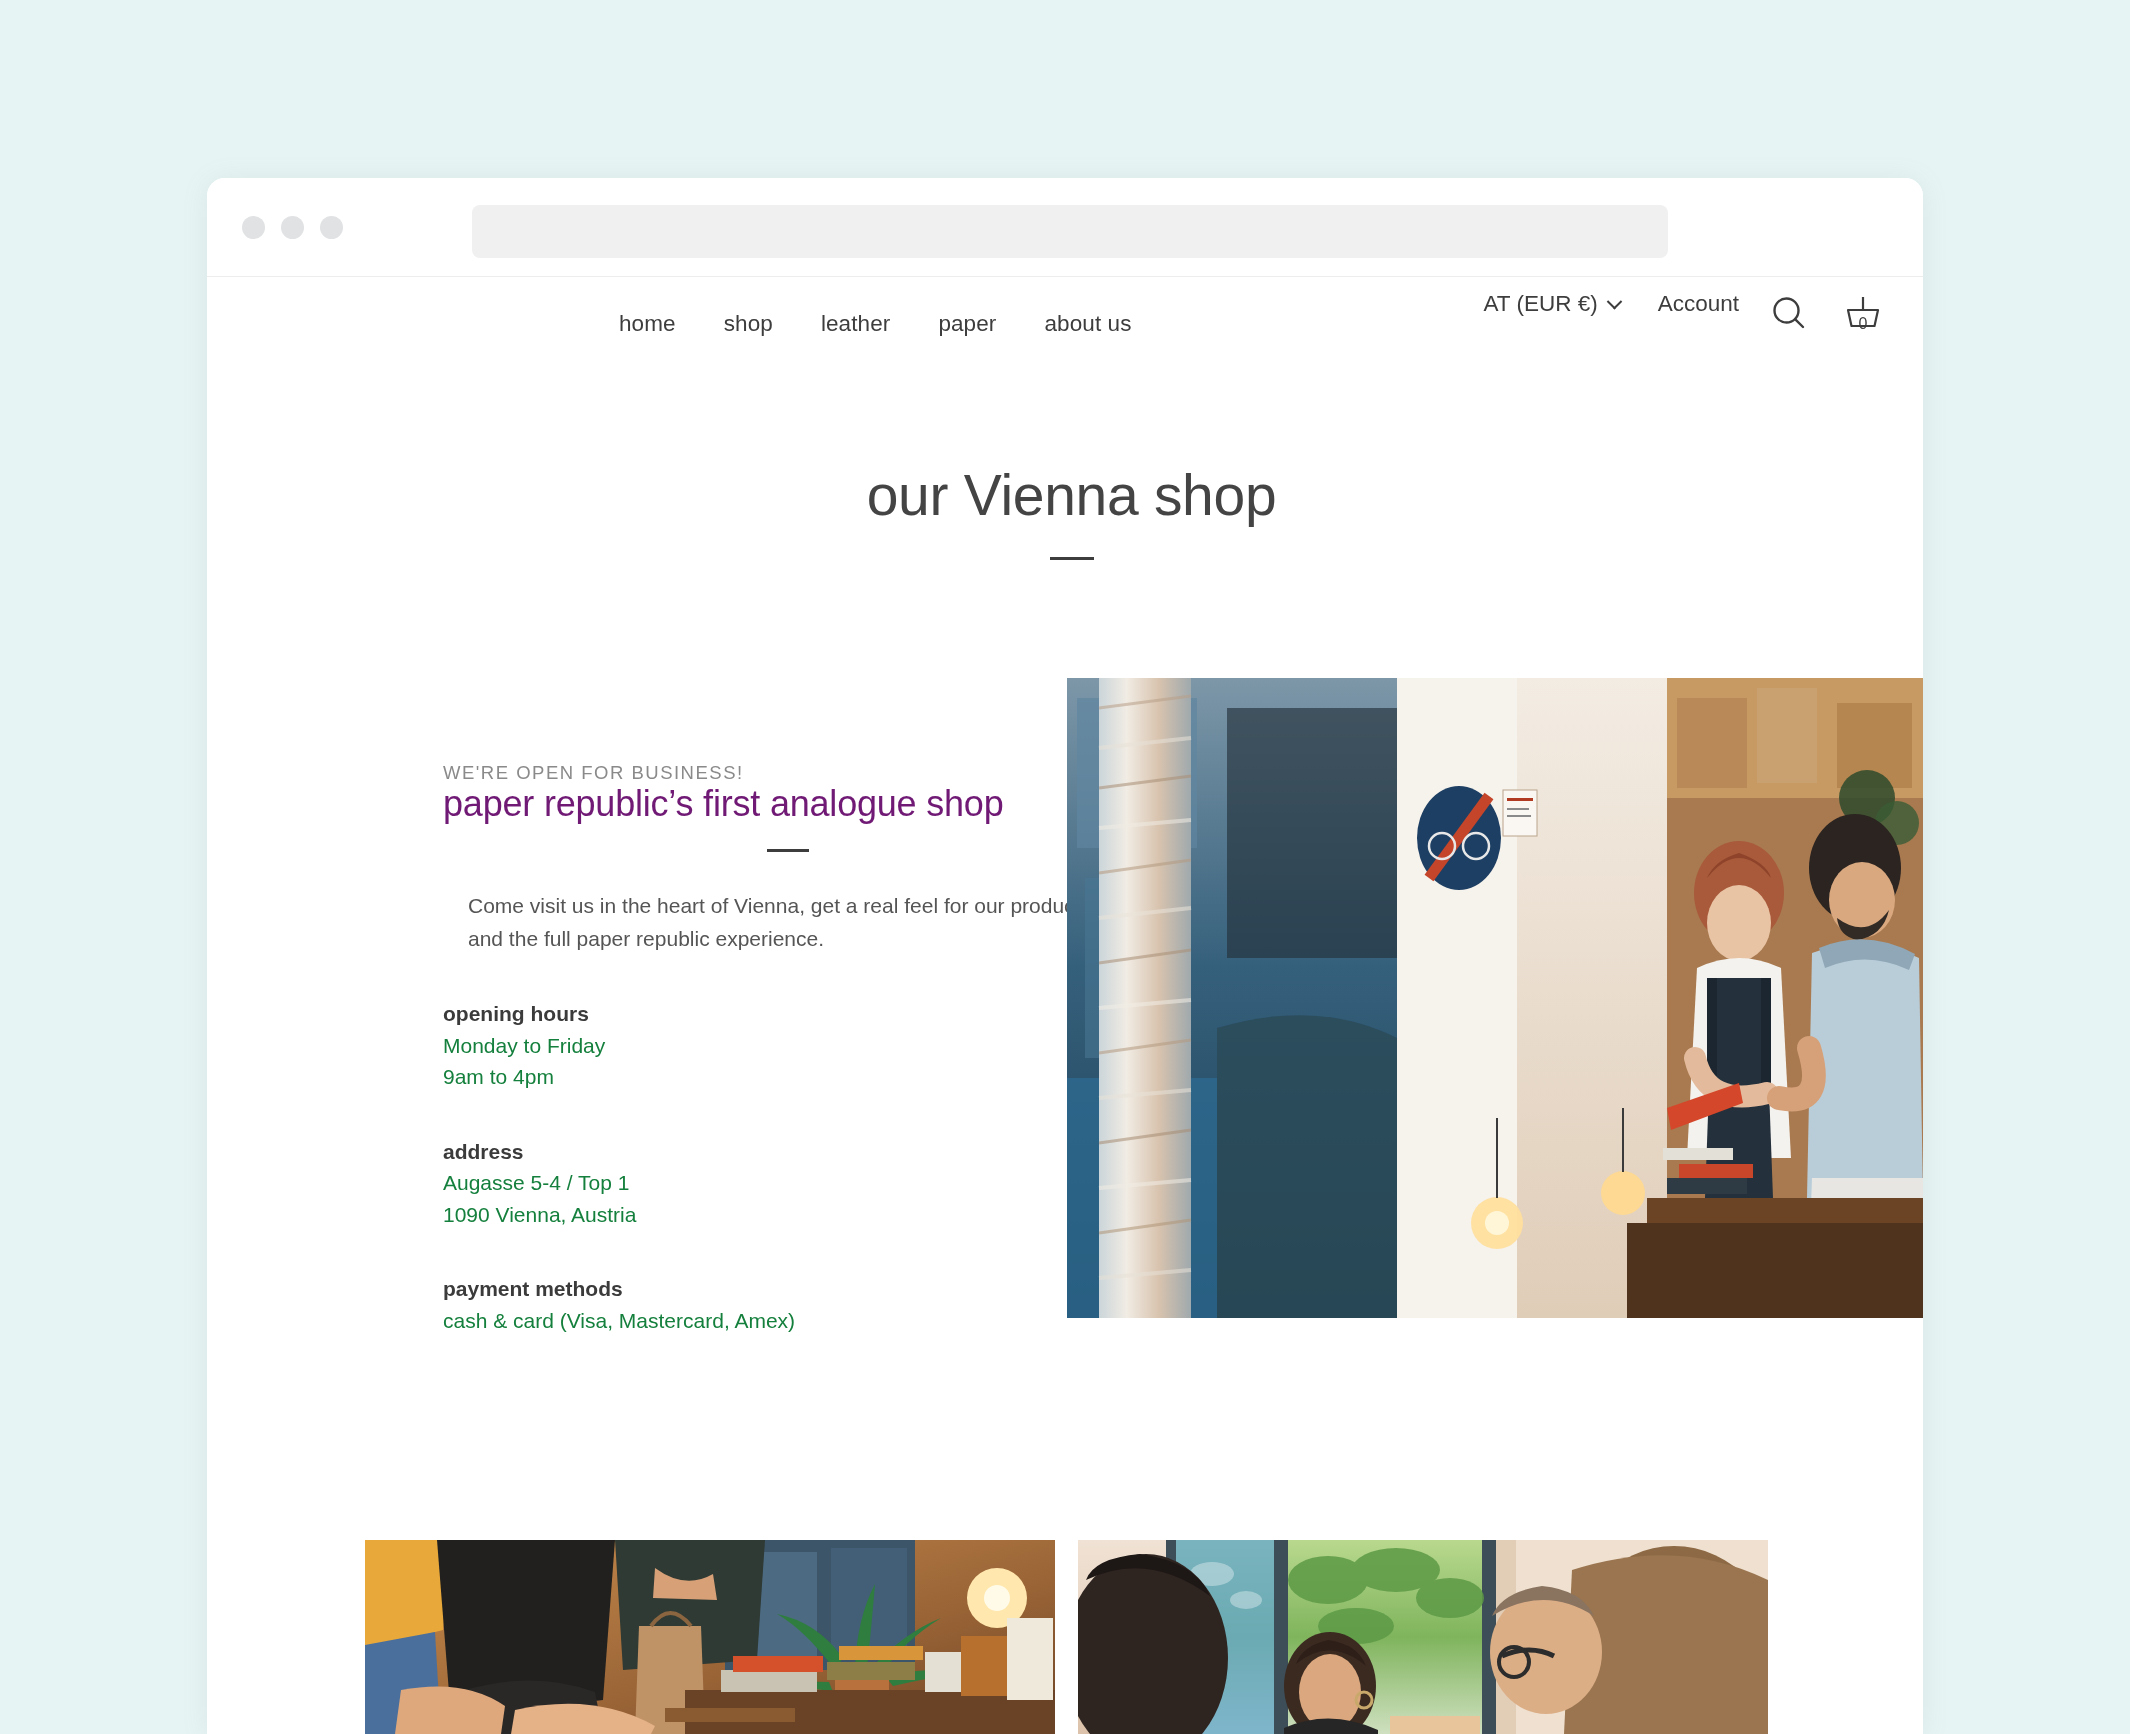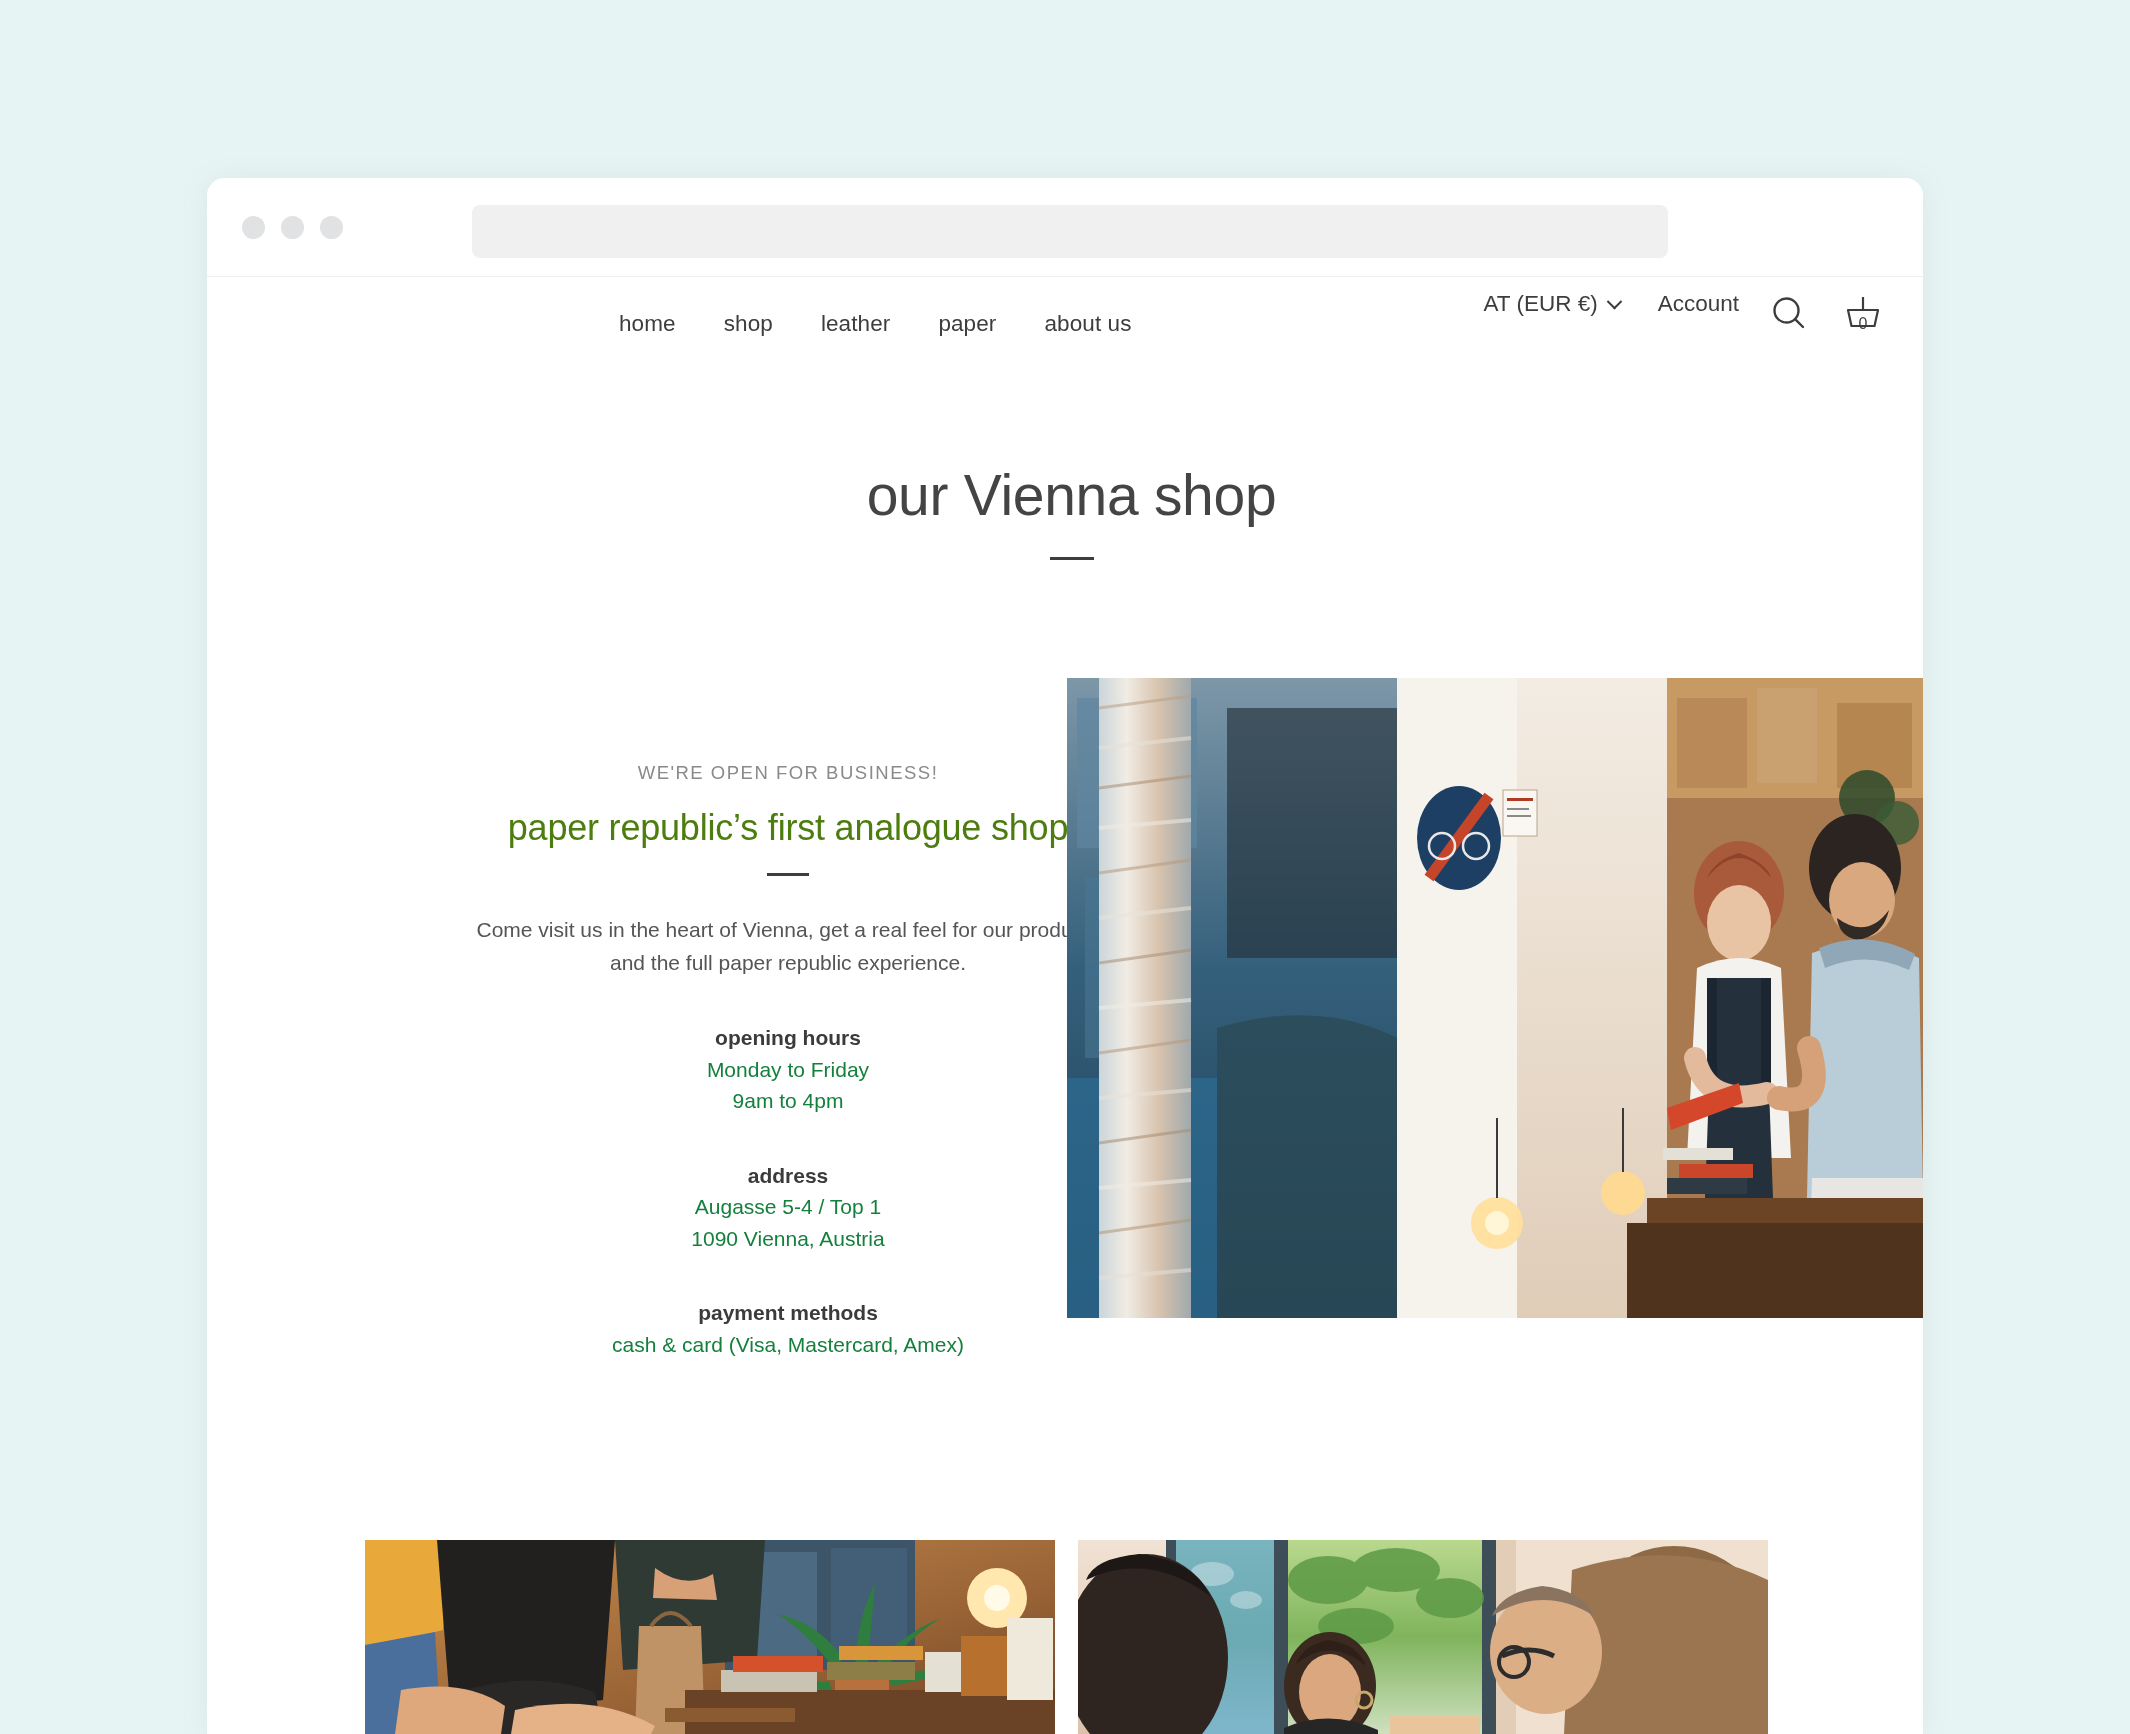--- a/index.html
+++ b/index.html
@@ -182,33 +182,32 @@
     position: relative;
     margin-top: 118px;
     height: 640px;
   }
 
   .hero-text {
     position: absolute;
     left: 236px;
     top: 86px;
     width: 690px;
-    text-align: center;
+    text-align: left;
   }
   .eyebrow {
     font-size: 18.5px;
     letter-spacing: 1.5px;
     color: #8a8a8a;
     line-height: 1;
   }
   .hero-heading {
-    margin-top: 24px;
     font-size: 36px;
     font-weight: 400;
-    color: #4d7c0f;
+    color: #701a75;
     letter-spacing: -0.2px;
     line-height: 1.2;
   }
   .hero-body {
     margin-top: 38px;
     font-size: 21px;
     line-height: 1.55;
     color: #555555;
     padding: 0 25px;
   }

